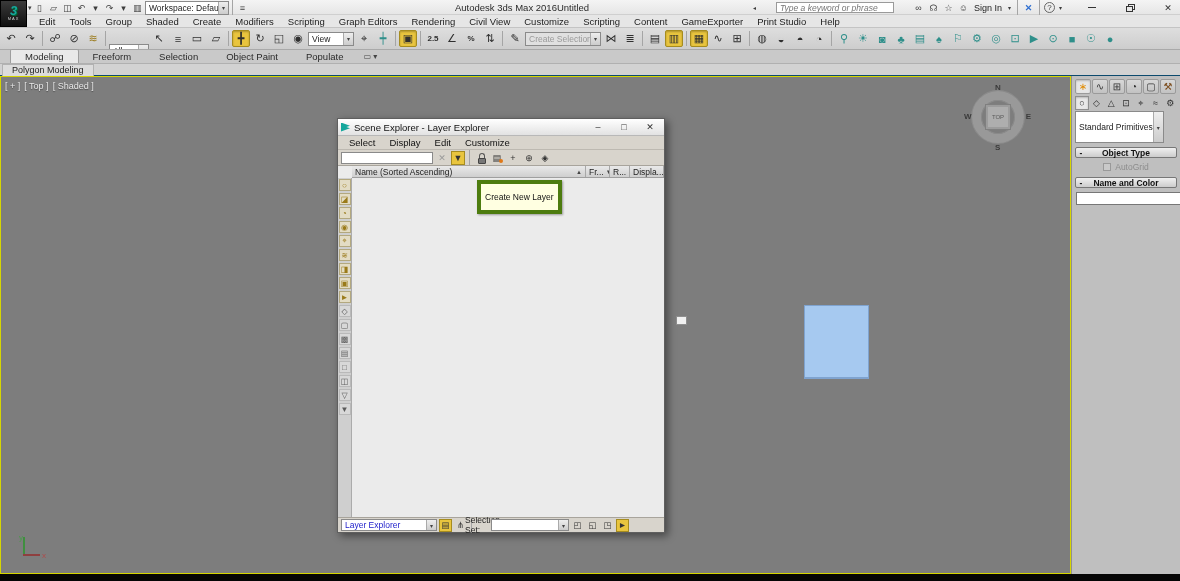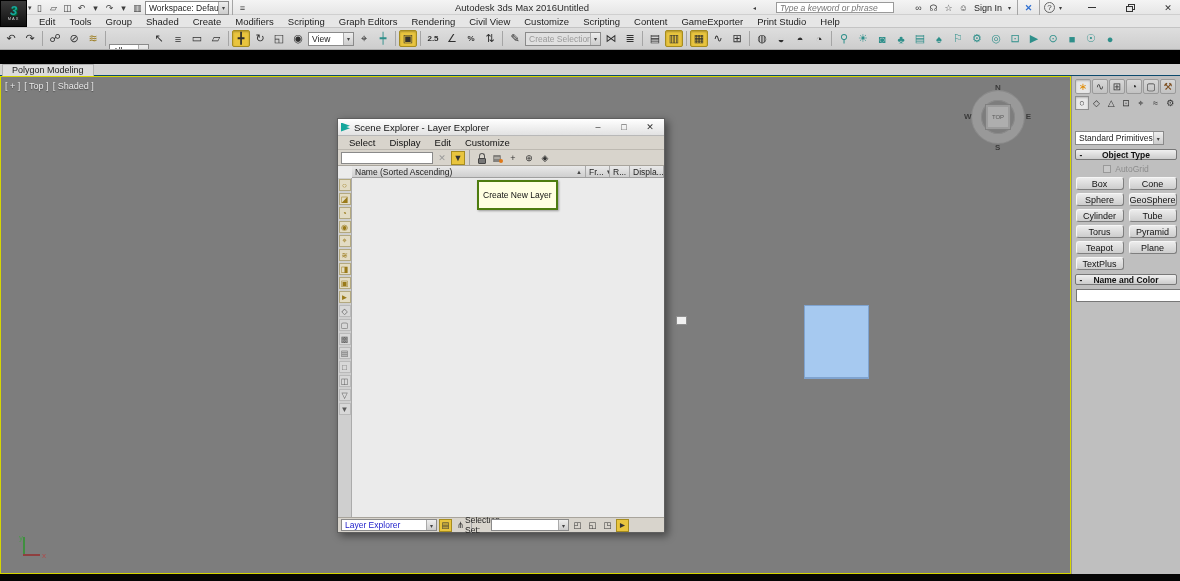--- a/index.html
+++ b/index.html
@@ -92,38 +92,38 @@
   .lock-shackle{position:absolute;top:1px;left:4px;width:6px;height:5px;border:1px solid #555;border-bottom:none;border-radius:3px 3px 0 0;}
   .lock-body{position:absolute;top:6px;left:3px;width:8px;height:6px;background:#777;border:1px solid #444;border-radius:1px;}
   #se-header{height:12px;display:flex;background:linear-gradient(#e9e9e9,#cfcfcf);border-bottom:1px solid #9f9f9f;margin-left:14px;}
   .col{display:flex;align-items:center;font-size:8.5px;color:#222;padding:0 3px;border-right:1px solid #a8a8a8;white-space:nowrap;overflow:hidden;}
   .col .arrow{margin-left:auto;font-size:6px;color:#444;padding-left:2px;}
   #se-main{flex:1;display:flex;position:relative;}
   #se-left-strip{width:14px;background:#cfcfcf;border-right:1px solid #ababab;display:flex;flex-direction:column;align-items:center;padding-top:1px;gap:2px;}
   .strip-icon{width:12px;height:12px;display:flex;align-items:center;justify-content:center;font-size:8px;color:#5a5a5a;border:1px solid #b9b9b9;background:#d8d8d8;}
   .strip-icon.warm{color:#9a7a1a;background:#e3dcc4;border-color:#b3a87e;}
   #se-body{flex:1;background:#ebebeb;}
-  #se-tooltip{position:absolute;left:139px;top:2px;height:13px;background:var(--c-tip);border:2px solid #4d7c0f;box-shadow:1px 1px 2px rgba(0,0,0,.35);font-size:8.5px;color:#111;display:flex;align-items:center;padding:13px 4px;z-index:5;white-space:nowrap;}
+  #se-tooltip{position:absolute;left:139px;top:2px;height:13px;background:var(--c-tip);border:4px solid #4d7c0f;box-shadow:1px 1px 2px rgba(0,0,0,.35);font-size:8.5px;color:#111;display:flex;align-items:center;padding:13px 4px;z-index:5;white-space:nowrap;}
   #se-footer{height:15px;background:#d8d4cc;border-top:1px solid #a8a49c;display:flex;align-items:center;padding:0 3px;gap:2px;}
   #se-footer .dropdown{height:12px;}
   #se-footer .lbl{font-size:8.5px;color:#222;padding:0 2px;}
   .ft-icon{display:inline-flex;align-items:center;justify-content:center;width:13px;height:13px;font-size:8.5px;color:#333;border:1px solid transparent;}
   .ft-icon.hl{background:var(--c-yellow);border-color:var(--c-yellow-border);}
 
   
   #command-panel{position:absolute;left:1071px;top:76px;width:109px;height:505px;background:#bfbfbf;border-left:1px solid #8f8f8f;padding:2px 3px;}
   #cp-tabs{display:flex;gap:1px;height:16px;align-items:center;}
   .cp-tab{display:inline-flex;align-items:center;justify-content:center;width:16px;height:15px;font-size:10px;color:#333;border:1px solid #9a9a9a;background:linear-gradient(#d8d8d8,#c2c2c2);border-radius:2px;}
   .cp-tab.active{background:#e6e6e6;box-shadow:inset 0 1px 2px rgba(0,0,0,.2);}
   .cp-tab.orange{color:#e08a00;}
   .cp-tab.brown{color:#7a4a1a;}
   #cp-subcats{display:flex;gap:1px;height:16px;align-items:center;margin-top:1px;}
   .cp-sub{display:inline-flex;align-items:center;justify-content:center;width:14px;height:14px;font-size:9px;color:#2f2f2f;border:1px solid transparent;}
   .cp-sub.active{background:#e8e8e8;border-color:#8f8f8f;box-shadow:inset 0 1px 2px rgba(0,0,0,.2);}
-  #cp-category{margin-top:20px;height:14px;font-size:8.5px;}
+  #cp-category{margin-top:0;height:32px;font-size:8.5px;}
   .rollout{margin-top:4px;}
   .rollout-header{height:11px;background:linear-gradient(#f0f0f0,#cccccc);border:1px solid #777;border-radius:2px;display:flex;align-items:center;font-size:8.5px;font-weight:bold;color:#111;}
   .rollout-header .minus{width:10px;text-align:center;font-weight:bold;}
   .rollout-header .rtitle{flex:1;text-align:center;padding-right:10px;}
   #autogrid-row{display:flex;align-items:center;justify-content:center;gap:4px;height:12px;margin-top:3px;}
   #autogrid-check{width:8px;height:8px;border:1px solid #999;background:#c9c9c9;}
   #autogrid-label{font-size:8.5px;color:#8d8d8d;}
   #object-buttons{display:grid;grid-template-columns:48px 48px;gap:3px 5px;justify-content:center;margin-top:2px;}
   .obj-btn{height:13px;background:linear-gradient(#ececec,#cdcdcd);border:1px solid;border-color:#f6f6f6 #7f7f7f #7f7f7f #f6f6f6;border-radius:3px;font-size:9px;color:#111;display:flex;align-items:center;justify-content:center;}
   #name-color-row{display:flex;align-items:center;gap:3px;margin-top:4px;padding:0 1px;}
@@ -274,20 +274,28 @@
       <div class="tb-icon teal">⚙</div>
       <div class="tb-icon teal">◎</div>
       <div class="tb-icon teal">⊡</div>
       <div class="tb-icon teal">▶</div>
       <div class="tb-icon teal">⊙</div>
       <div class="tb-icon teal">■</div>
       <div class="tb-icon teal">☉</div>
       <div class="tb-icon teal">●</div>
     </div>
 
+  <div id="ribbon-tabs">
+      <div class="rtab active">Modeling</div>
+      <div class="rtab">Freeform</div>
+      <div class="rtab">Selection</div>
+      <div class="rtab">Object Paint</div>
+      <div class="rtab">Populate</div>
+      <div class="rtab ovf">▭ ▾</div>
+    </div>
   <div id="ribbon-sub">
     <div id="polygon-modeling-tab">Polygon Modeling</div>
   </div>
 
   <div id="viewport">
     <div id="viewport-label">
       <span>[ + ]</span>
       <span>[ Top ]</span>
       <span>[ Shaded ]</span>
     </div>
@@ -334,33 +342,20 @@
 
     <div class="rollout">
       <div class="rollout-header">
         <span class="minus">-</span>
         <span class="rtitle">Object Type</span>
       </div>
       <div id="autogrid-row">
         <span id="autogrid-check"></span>
         <span id="autogrid-label">AutoGrid</span>
       </div>
-      <div id="object-buttons">
-          <div class="obj-btn">Box</div>
-          <div class="obj-btn">Cone</div>
-          <div class="obj-btn">Sphere</div>
-          <div class="obj-btn">GeoSphere</div>
-          <div class="obj-btn">Cylinder</div>
-          <div class="obj-btn">Tube</div>
-          <div class="obj-btn">Torus</div>
-          <div class="obj-btn">Pyramid</div>
-          <div class="obj-btn">Teapot</div>
-          <div class="obj-btn">Plane</div>
-          <div class="obj-btn">TextPlus</div>
-        </div>
     </div>
 
     <div class="rollout">
       <div class="rollout-header">
         <span class="minus">-</span>
         <span class="rtitle">Name and Color</span>
       </div>
       <div id="name-color-row">
         <input id="object-name-field" value="" style="">
 

